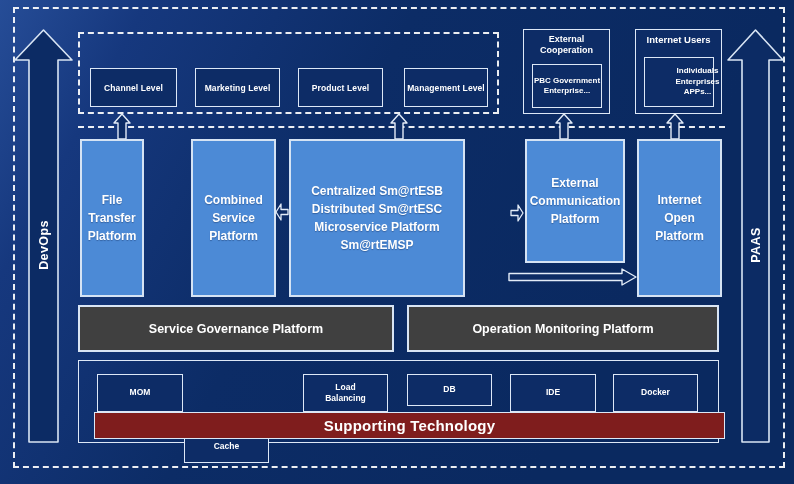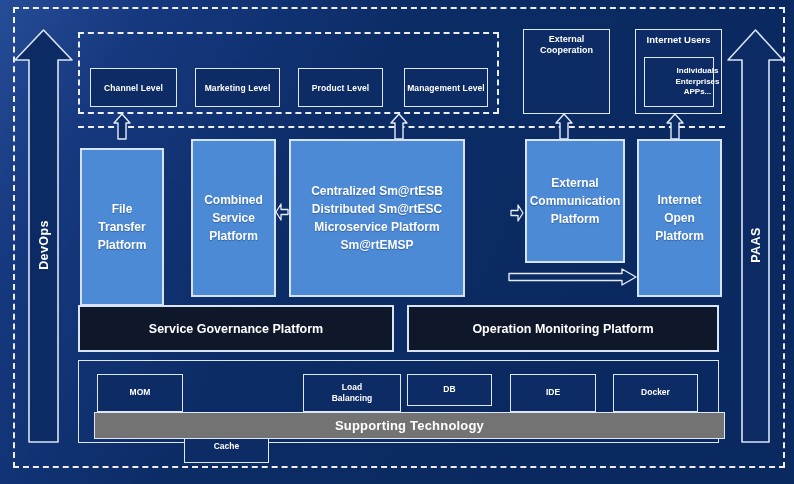--- a/index.html
+++ b/index.html
@@ -25,34 +25,34 @@
     display:flex;align-items:center;justify-content:center;text-align:center;
     font-size:8px;font-weight:bold;white-space:pre-line;line-height:1.3;
   }
   .blue{
     background:#4c8ad6;border:2px solid #d5e3f4;
     display:flex;align-items:center;justify-content:center;text-align:center;
     font-size:12px;font-weight:600;line-height:1.5;white-space:pre-line;
     text-shadow:0 1px 1px rgba(10,30,70,.35);
   }
   .gov{
-    background:#0f172a;border:2px solid #d9e5f4;
+    background:#404040;border:2px solid #d9e5f4;
     display:flex;align-items:center;justify-content:center;text-align:center;
     font-size:12.5px;font-weight:600;
   }
   .tech{
     background:#0d2c66;border:1.5px solid #dde8f7;
     display:flex;align-items:center;justify-content:center;text-align:center;
     font-size:8.5px;font-weight:bold;white-space:pre-line;line-height:1.35;
   }
   .tech-outer{border:1.5px solid #dde8f7;}
   .supbar{
-    background:#737373;border:1.5px solid #dde8f7;
+    background:#7f1d1d;border:1.5px solid #dde8f7;
     display:flex;align-items:center;justify-content:center;
-    font-size:13px;font-weight:bold;letter-spacing:.2px;
+    font-size:15px;font-weight:bold;letter-spacing:.2px;
   }
   .rail-label{
     display:flex;align-items:center;justify-content:center;
     font-size:12.5px;font-weight:bold;letter-spacing:.4px;
     transform:rotate(-90deg);
   }
   svg{display:block;}
 </style>
 </head>
 <body>
@@ -71,20 +71,22 @@
 
 <div class="abs dash-box" style="left:78px;top:32px;width:421px;height:82px;"></div>
 <div class="abs lvl" style="left:90px;top:68px;width:87px;height:39px;">Channel Level</div>
 <div class="abs lvl" style="left:195px;top:68px;width:85px;height:39px;">Marketing Level</div>
 <div class="abs lvl" style="left:298px;top:68px;width:85px;height:39px;">Product Level</div>
 <div class="abs lvl" style="left:404px;top:68px;width:84px;height:39px;">Management Level</div>
 
 <div class="abs topbox" style="left:523px;top:29px;width:87px;height:85px;">
   <div class="ttl" style="font-size:9px;">External
 Cooperation</div>
+  <div class="innerbox" style="left:8px;top:34px;width:70px;height:44px;">PBC Government
+Enterprise...</div>
 </div>
 
 <div class="abs topbox" style="left:635px;top:29px;width:87px;height:85px;">
   <div class="ttl" style="font-size:9.5px;">Internet Users</div>
   <div class="innerbox" style="left:8px;top:27px;width:70px;height:50px;padding-left:37px;">Individuals
 Enterprises
 APPs...</div>
 </div>
 
 <div class="abs hline" style="left:78px;top:126px;width:647px;height:0;"></div>
@@ -95,21 +97,21 @@
 <svg class="abs" style="left:390px;top:113px;" width="18" height="27" viewBox="0 0 18 27">
   <polygon points="9,1 17,10 13,10 13,26 5,26 5,10 1,10" fill="#0c2b64" stroke="#e3ecf8" stroke-width="1.4" stroke-linejoin="round"></polygon>
 </svg>
 <svg class="abs" style="left:555px;top:113px;" width="18" height="27" viewBox="0 0 18 27">
   <polygon points="9,1 17,10 13,10 13,26 5,26 5,10 1,10" fill="#0c2b64" stroke="#e3ecf8" stroke-width="1.4" stroke-linejoin="round"></polygon>
 </svg>
 <svg class="abs" style="left:666px;top:113px;" width="18" height="27" viewBox="0 0 18 27">
   <polygon points="9,1 17,10 13,10 13,26 5,26 5,10 1,10" fill="#0c2b64" stroke="#e3ecf8" stroke-width="1.4" stroke-linejoin="round"></polygon>
 </svg>
 
-<div class="abs blue" style="left:80px;top:148px;width:84px;height:158px;text-align:center;">File
+<div class="abs blue" style="left:80px;top:139px;width:64px;height:158px;text-align:center;">File
 Transfer
 Platform</div>
 <div class="abs blue" style="left:191px;top:139px;width:85px;height:158px;">Combined
 Service
 Platform</div>
 <div class="abs blue" style="left:289px;top:139px;width:176px;height:158px;">Centralized Sm@rtESB
 Distributed Sm@rtESC
 Microservice Platform Sm@rtEMSP</div>
 <div class="abs blue" style="left:525px;top:139px;width:100px;height:124px;">External
 Communication
@@ -129,18 +131,18 @@
   <polygon points="1,5.5 114,5.5 114,1 128,9 114,17 114,12.5 1,12.5" fill="#0c2b64" stroke="#e3ecf8" stroke-width="1.4" stroke-linejoin="round"></polygon>
 </svg>
 
 <div class="abs gov" style="left:78px;top:305px;width:316px;height:47px;">Service Governance Platform</div>
 <div class="abs gov" style="left:407px;top:305px;width:312px;height:47px;">Operation Monitoring Platform</div>
 
 <div class="abs tech-outer" style="left:78px;top:360px;width:641px;height:83px;"></div>
 <div class="abs tech" style="left:97px;top:374px;width:86px;height:38px;">MOM</div>
 <div class="abs tech" style="left:184px;top:374px;width:85px;height:44px;margin-top:45px;">Mem
 Cache</div>
-<div class="abs tech" style="left:303px;top:374px;width:98px;height:38px;text-align:center;">Load
+<div class="abs tech" style="left:303px;top:374px;width:85px;height:38px;text-align:center;">Load
 Balancing</div>
 <div class="abs tech" style="left:407px;top:374px;width:85px;height:32px;">DB</div>
 <div class="abs tech" style="left:510px;top:374px;width:86px;height:38px;">IDE</div>
 <div class="abs tech" style="left:613px;top:374px;width:85px;height:38px;">Docker</div>
 <div class="abs supbar" style="left:94px;top:412px;width:631px;height:27px;">Supporting Technology</div>
 
 </body></html>

